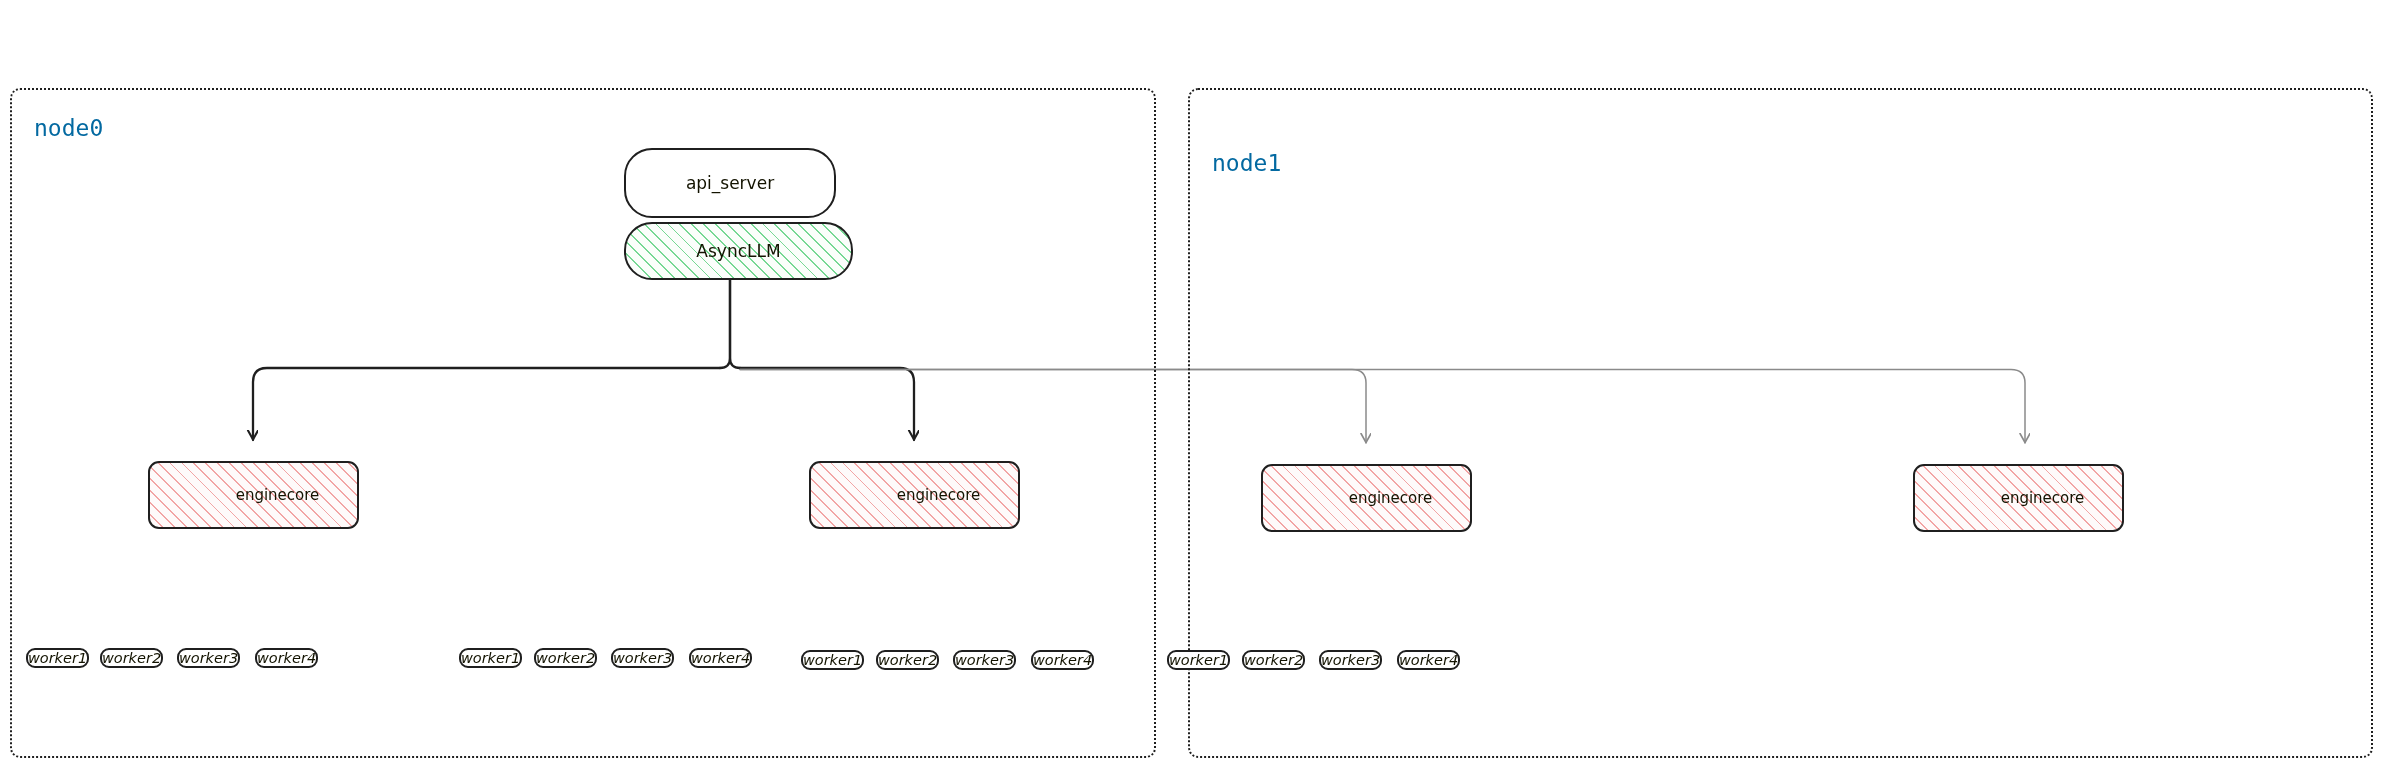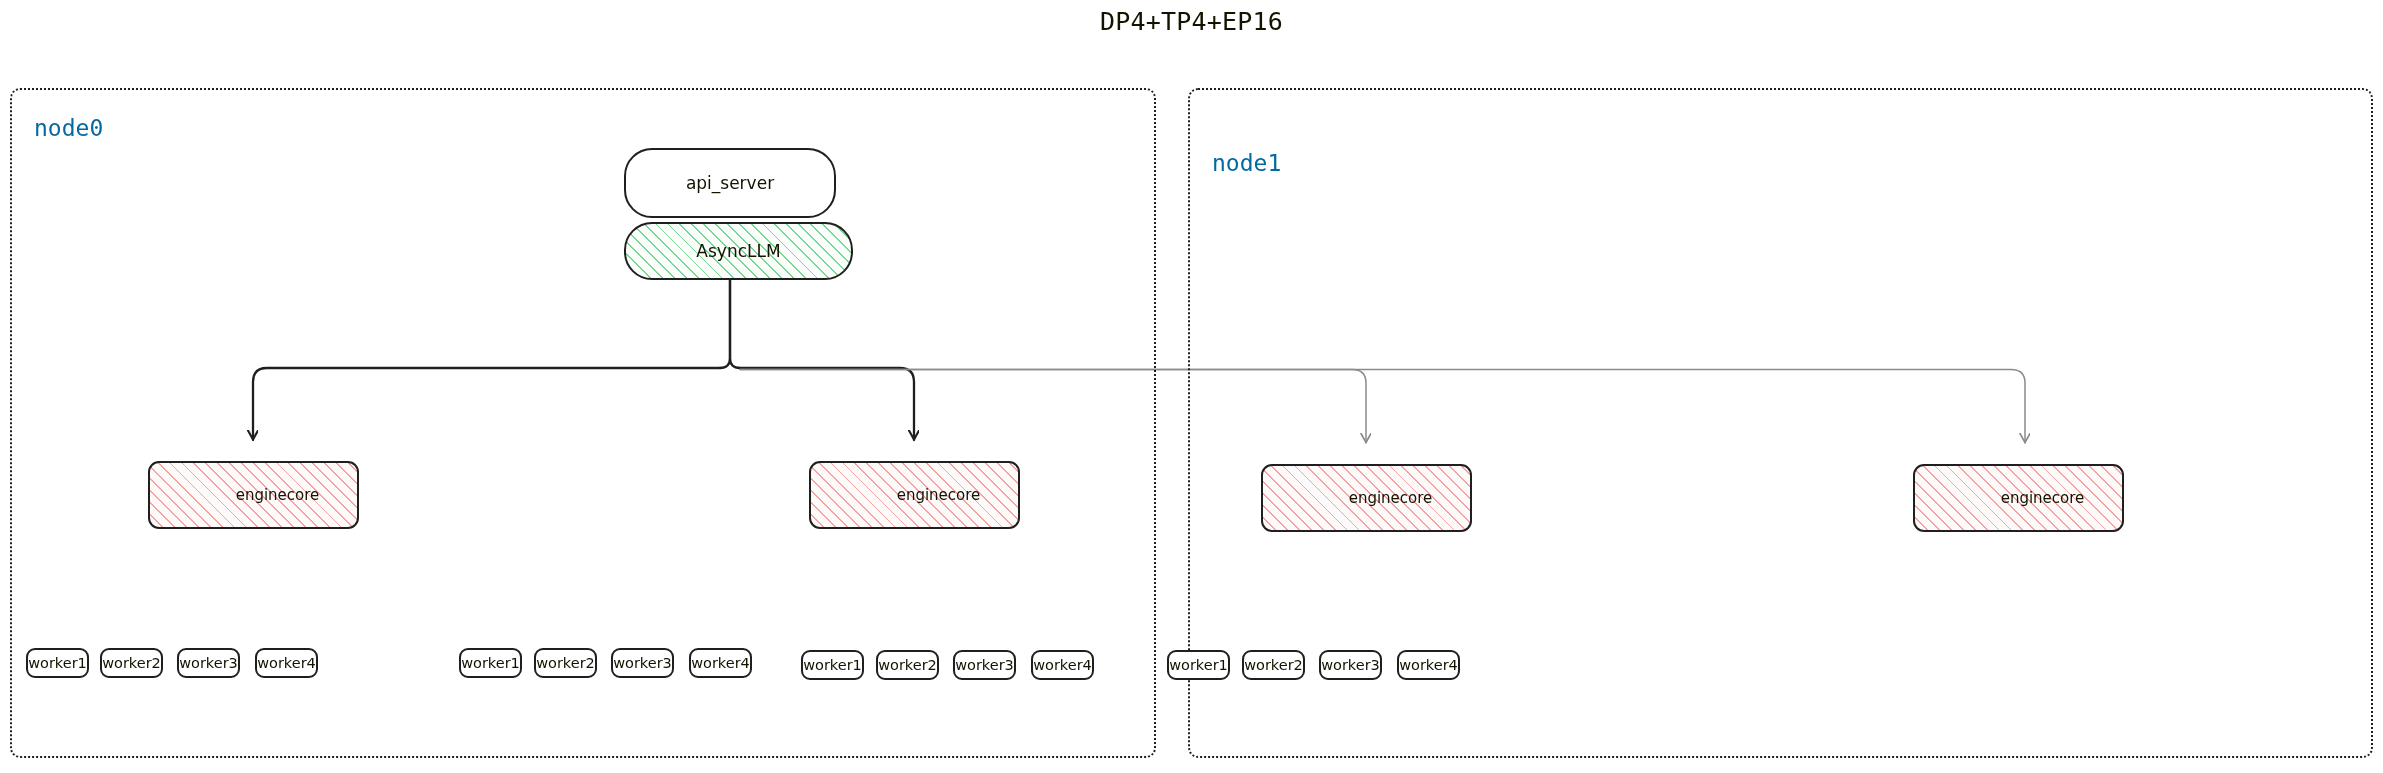--- a/index.html
+++ b/index.html
@@ -92,37 +92,37 @@
       rgba(255,255,255,0) 8.4px
     );
     padding-left: 48px;
   }
 
   .box-enginecore { font-size: 15px; border-radius: 11px; }
   .box-worker {
     font-size: 14.5px;
     border-width: 2.1px;
     border-radius: 9px;
-    height: 30px;
+    height: 20px;
+    font-style: italic;
   }
 
   
   #edge-layer {
     position: absolute;
     left: 0; top: 0;
     width: 2383px; height: 773px;
     pointer-events: none;
   }
 </style>
 </head>
 <body>
 
 <div id="root">
 
-  <div id="diagram-title">DP4+TP4+EP16</div>
 
   <svg id="edge-layer" viewBox="0 0 2383 773" width="2383" height="773" xmlns="http://www.w3.org/2000/svg">
     <defs>
       <marker id="arrow-dark" markerWidth="14" markerHeight="14" refX="10.5" refY="5" orient="auto" markerUnits="userSpaceOnUse">
         <path d="M1,0 L10,5 L1,10" fill="none" stroke="#1f1f1f" stroke-width="2.1" stroke-linecap="round" stroke-linejoin="round"></path>
       </marker>
       <marker id="arrow-light" markerWidth="14" markerHeight="14" refX="10.5" refY="5" orient="auto" markerUnits="userSpaceOnUse">
         <path d="M1,0 L10,5 L1,10" fill="none" stroke="#8a8a8a" stroke-width="1.6" stroke-linecap="round" stroke-linejoin="round"></path>
       </marker>
     </defs>

